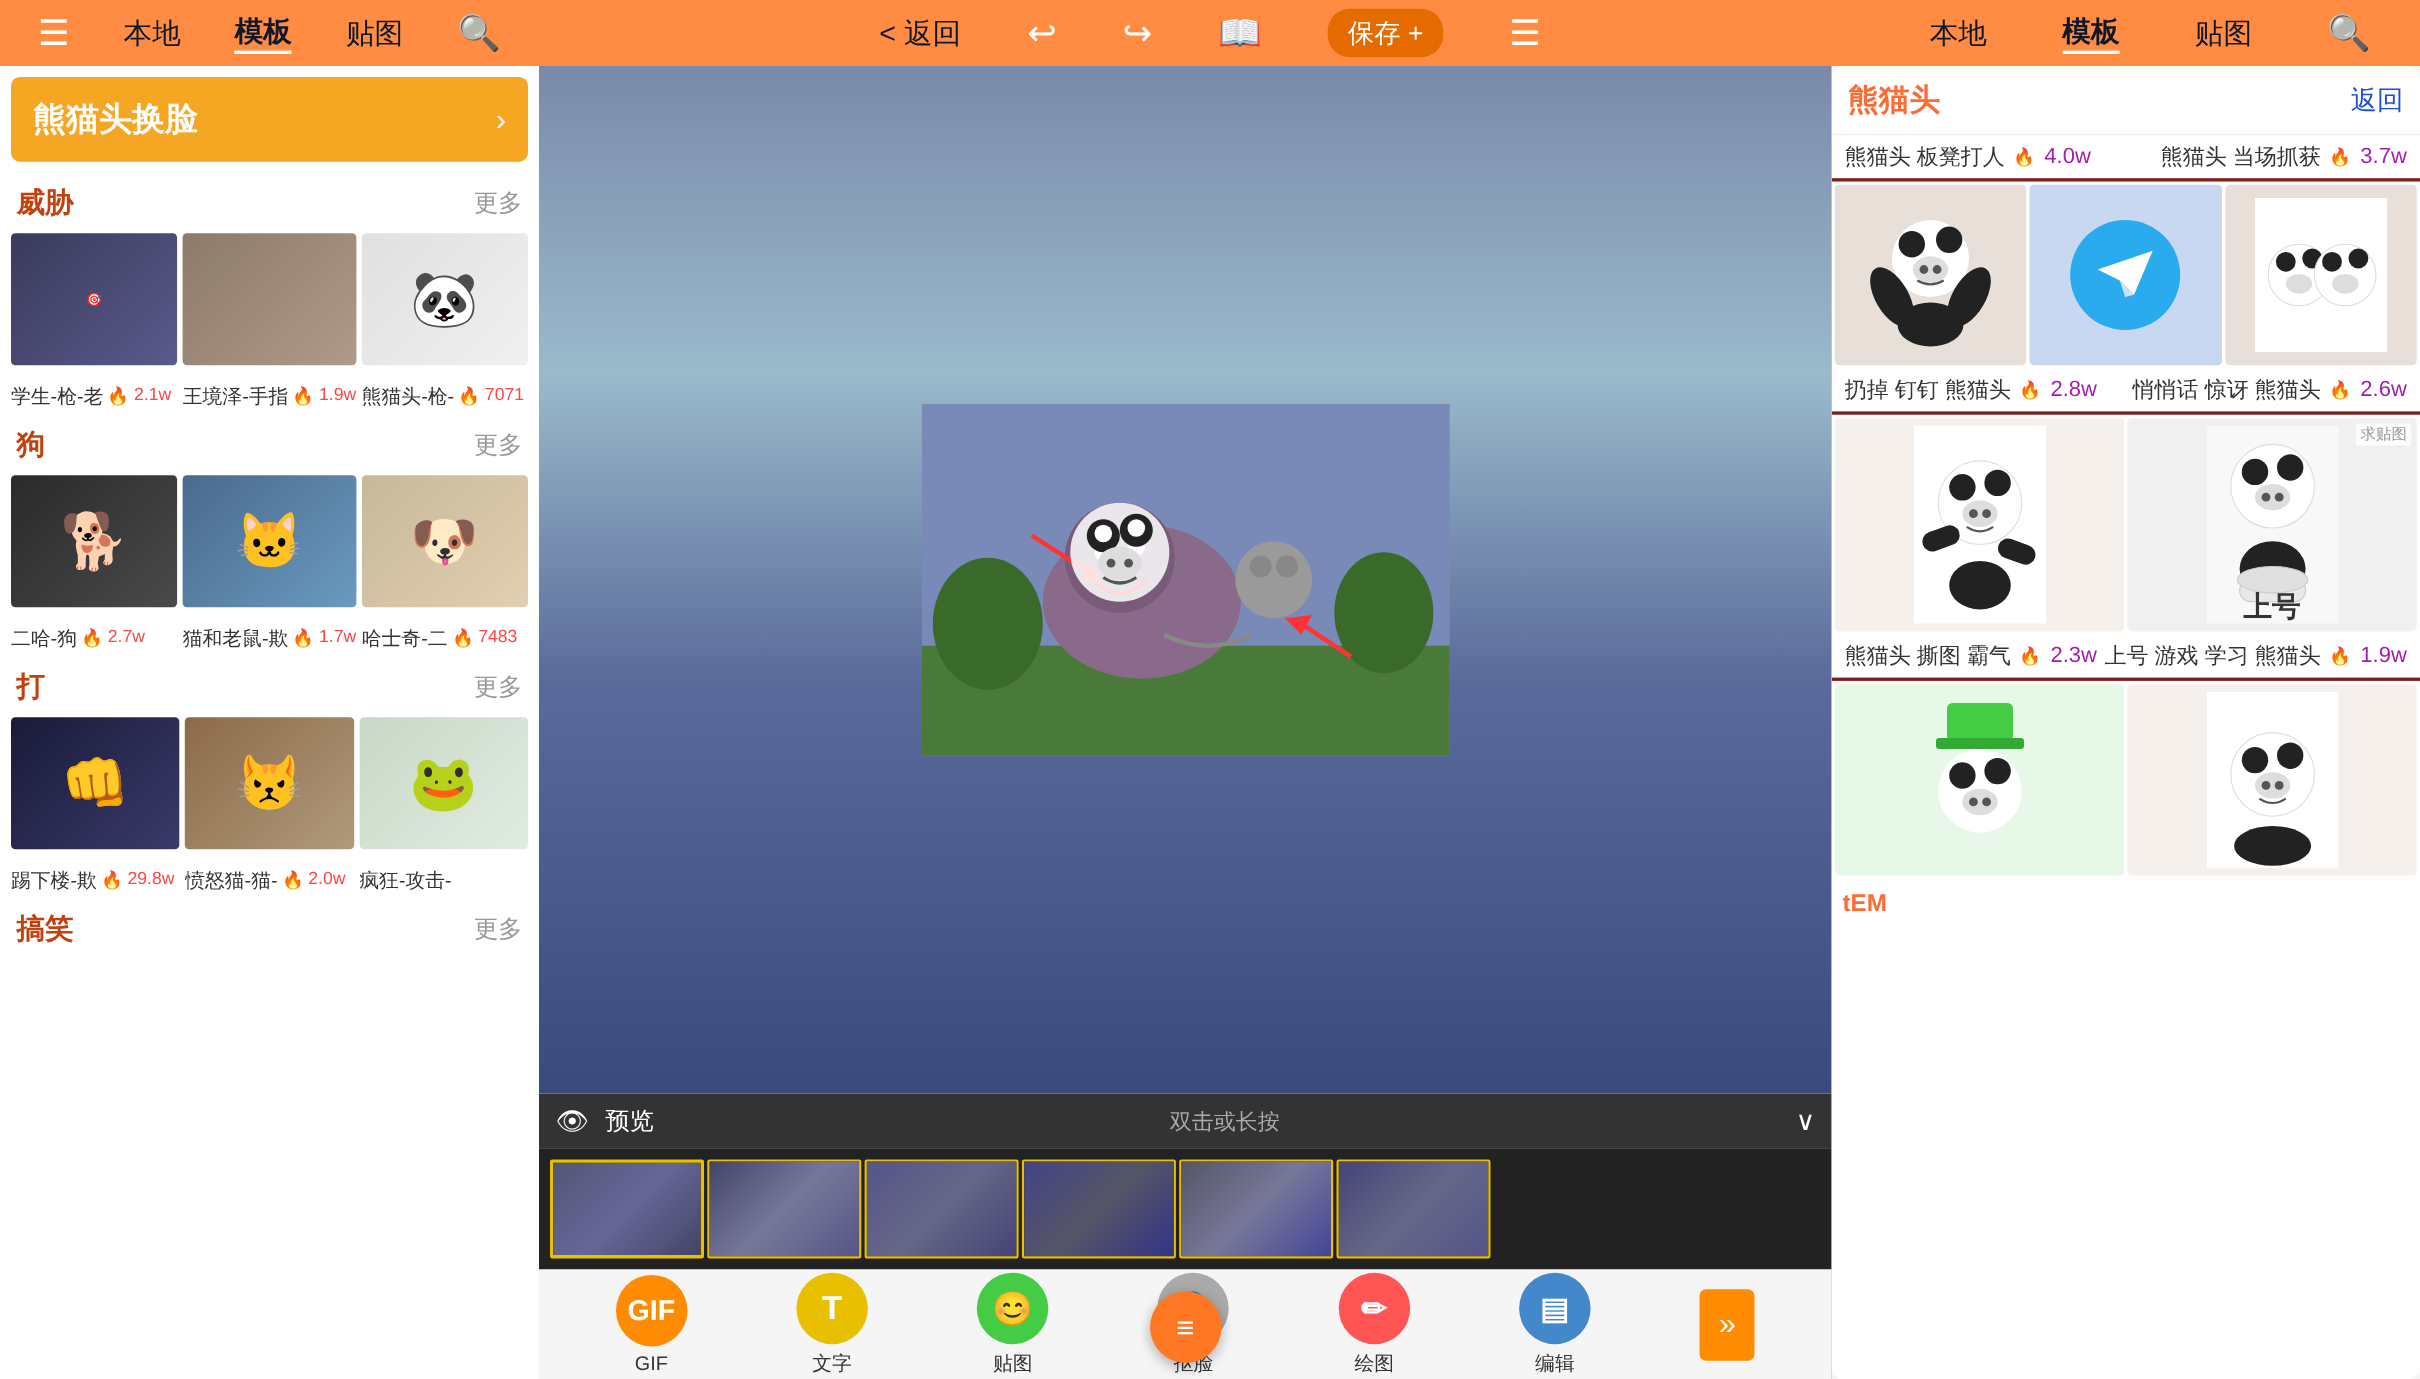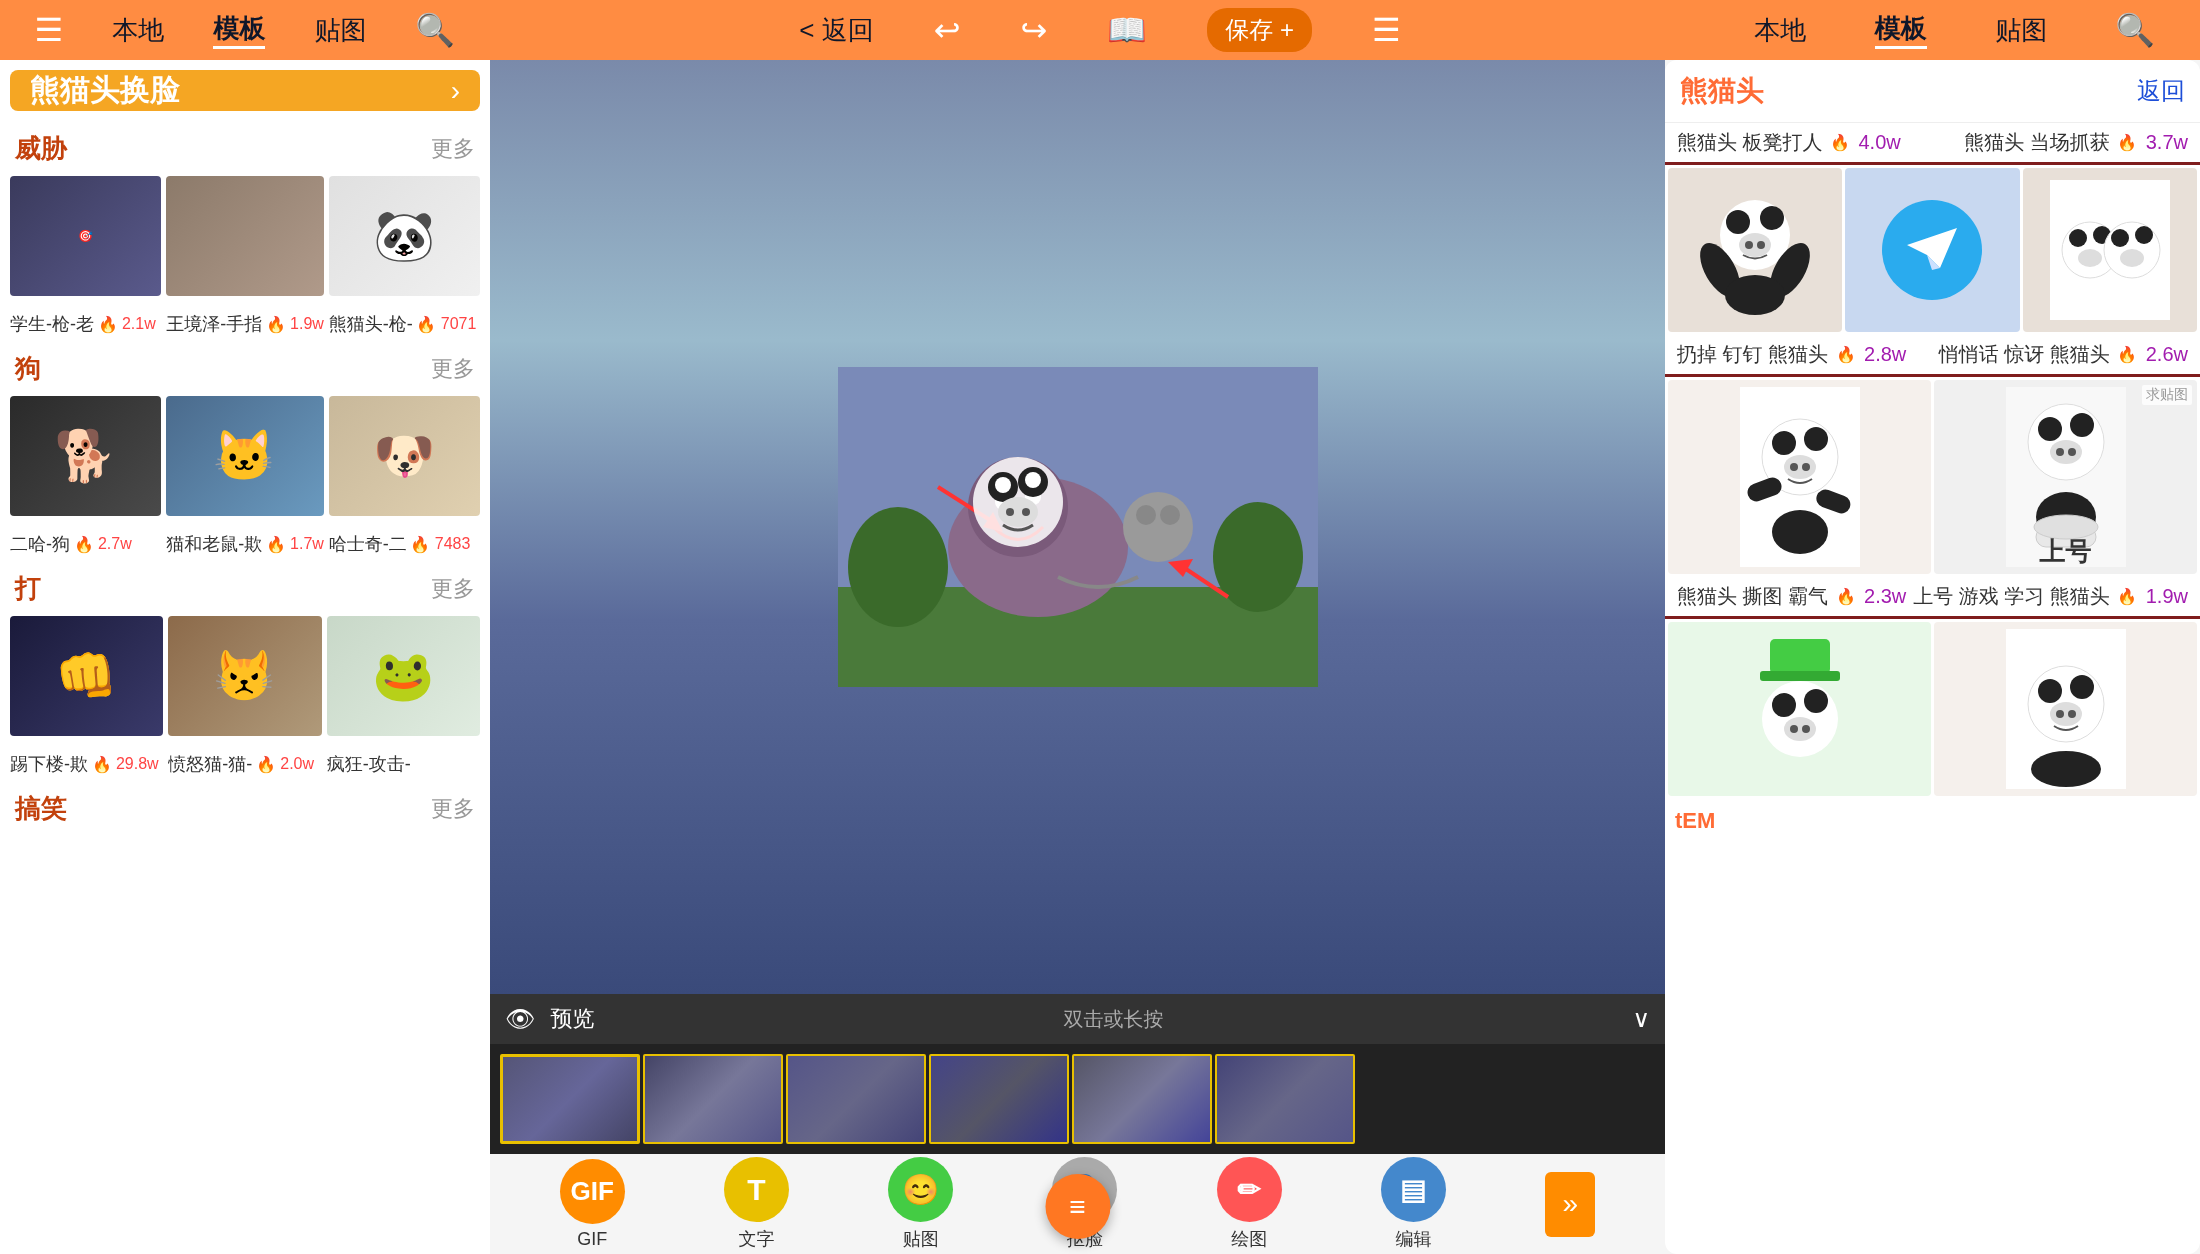--- a/index.html
+++ b/index.html
@@ -60,21 +60,21 @@
     .left-panel {
       width: 490px;
       background: white;
       overflow-y: auto;
       flex-shrink: 0;
     }
     .featured-banner {
       background: #f5a623;
       margin: 10px;
       border-radius: 8px;
-      padding: 0 20px;
+      padding: 18px 20px;
       display: flex;
       align-items: center;
       justify-content: space-between;
       cursor: pointer;
     }
     .featured-banner-title {
       color: white;
       font-size: 30px;
       font-weight: bold;
     }

